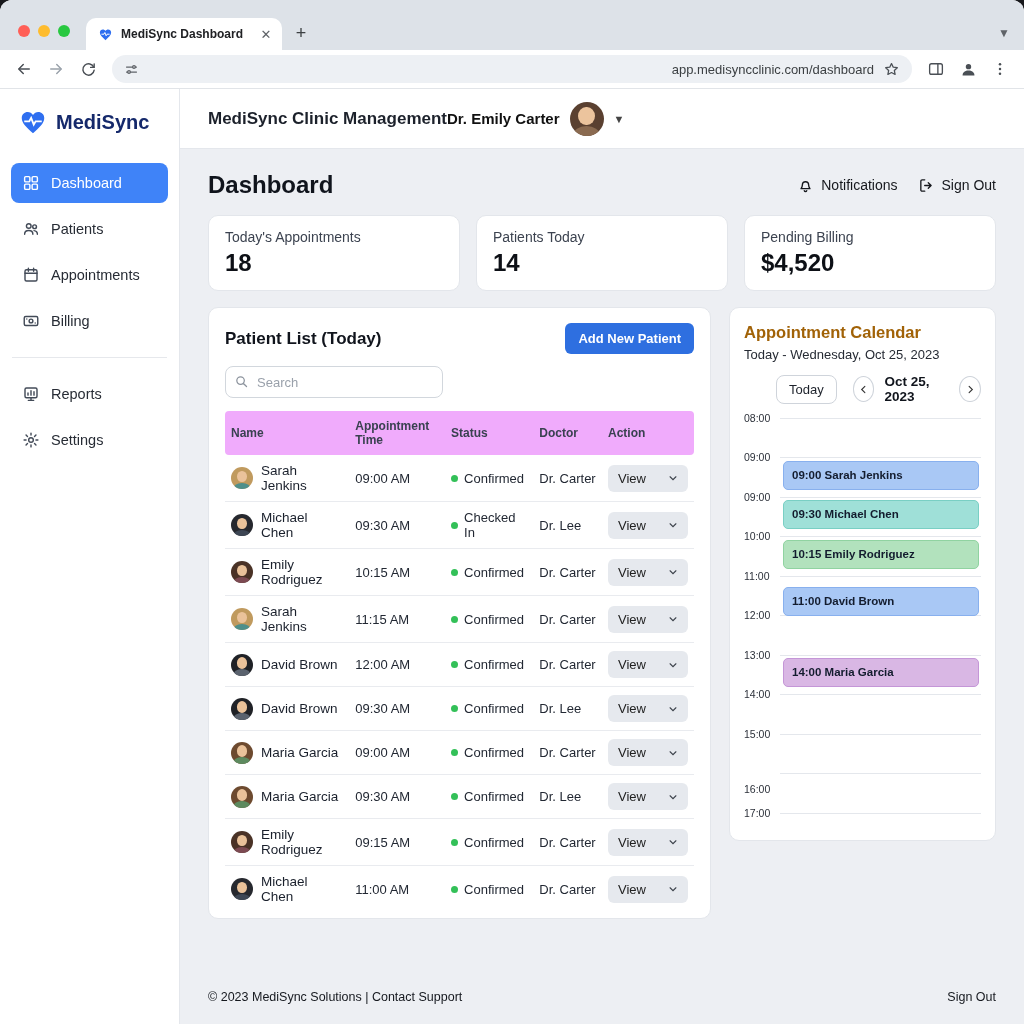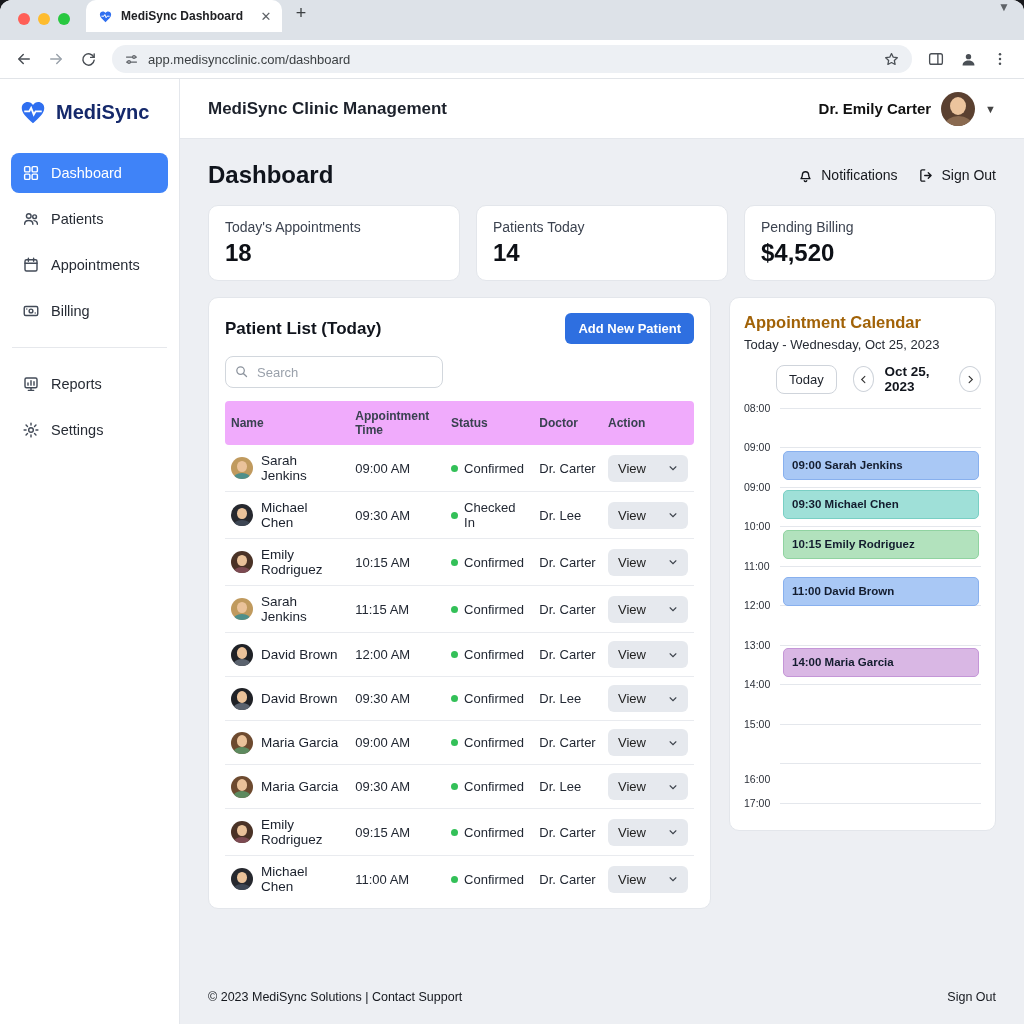--- a/index.html
+++ b/index.html
@@ -1,50 +1,50 @@
 <!DOCTYPE html>
 <html><head>
 <meta charset="utf-8">
 <style>
   * { box-sizing: border-box; margin: 0; padding: 0; }
   html,body { width:1024px; height:1024px; background:#17181b; font-family:"Liberation Sans", sans-serif; }
   .window { position:absolute; inset:0; border-radius:12px 12px 0 0; overflow:hidden; display:flex; flex-direction:column; background:#fff; }
 
   
-  .tabstrip { height:40px; background:#dde2e8; display:flex; flex:0 0 auto; }
+  .tabstrip { height:50px; background:#dde2e8; display:flex; align-items:flex-end; flex:0 0 auto; }
   .traffic { display:flex; gap:8px; align-items:center; padding:0 16px 0 18px; height:38px; }
   .tl { width:12px; height:12px; border-radius:50%; }
   .tl.red{background:#ff5f57;} .tl.yellow{background:#febc2e;} .tl.green{background:#28c840;}
   .tab { width:196px; height:32px; background:#fff; border-radius:10px 10px 0 0; display:flex; align-items:center; gap:8px; padding:0 8px 0 12px; font-size:12px; color:#202124; }
   .tab .fav { width:15px; height:15px; flex:0 0 auto; }
   .tab .t-title { flex:1; white-space:nowrap; overflow:hidden; font-weight:600; }
   .tab .t-close { color:#5f6368; font-size:13px; width:16px; text-align:center; border-radius:50%; }
   .newtab { width:26px; height:26px; margin:0 0 4px 6px; display:flex; align-items:center; justify-content:center; color:#3c4043; font-size:18px; border-radius:50%; }
   .strip-spacer{flex:1;}
   .strip-chevron{ color:#5f6368; margin:0 14px 10px 0; font-size:12px; }
 
   .toolbar { height:39px; background:#ffffff; border-bottom:1px solid #e1e4e8; display:flex; align-items:center; gap:4px; padding:0 10px; flex:0 0 auto; }
   .tool-btn { width:28px; height:28px; display:flex; align-items:center; justify-content:center; border-radius:50%; color:#4a4f55; }
   .tool-btn.dim { color:#9aa2ab; }
-  .urlbar { flex:1; height:28px; background:#edf0f4; border-radius:14px; display:flex; align-items:center; gap:9px; padding:14px 12px; margin:0 6px; }
+  .urlbar { flex:1; height:28px; background:#edf0f4; border-radius:14px; display:flex; align-items:center; gap:9px; padding:14px 12px; margin:0 6px;text-align:right; }
   .url-text { font-size:13px; color:#3c4043; flex:1; }
 
   
   .app { flex:1; display:flex; min-height:0; background:#edeff3; }
   .sidebar { width:180px; background:#fff; border-right:1px solid #e4e7ec; padding-top:18px; flex:0 0 auto; }
   .brand { display:flex; align-items:center; gap:8px; padding:0 18px; margin-bottom:26px; }
   .brand-name { font-size:20px; font-weight:bold; color:#15296b; }
   .nav-item { display:flex; align-items:center; gap:11px; height:40px; margin:6px 11px; padding:0 11px; border-radius:8px; font-size:14.5px; color:#272c35; cursor:pointer; }
   .nav-item svg { color:#434b58; }
   .nav-item.active { background:#3f83f8; color:#fff; }
   .nav-item.active svg { color:#fff; }
   .side-div { height:1px; background:#e6e8ec; margin:16px 12px; }
 
   .main { flex:1; display:flex; flex-direction:column; min-width:0; }
-  .appheader { height:60px; background:#fff; border-bottom:1px solid #e4e7ec; display:flex; align-items:center; justify-content:space-between; padding:0 28px; flex:0 0 auto; }
+  .appheader { height:60px; background:#fff; border-bottom:1px solid #e4e7ec; display:flex; align-items:center; justify-content:flex-start; padding:0 28px; flex:0 0 auto; }
   .apph-title { font-size:17px; font-weight:600; color:#1c212b; }
   .userchip { display:flex; align-items:center; gap:10px; cursor:pointer; }
   .userchip .uname { font-size:15px; font-weight:bold; color:#111; }
   .avatar { border-radius:50%; position:relative; overflow:hidden; background:var(--hair,#5b4332); flex:0 0 auto; }
   .avatar::before { content:""; position:absolute; left:26%; right:26%; top:16%; height:54%; background:var(--skin,#eac29a); border-radius:50%; }
   .avatar::after { content:""; position:absolute; left:10%; right:10%; bottom:-30%; height:58%; background:var(--shirt,#56707e); border-radius:50%; }
   .av34{width:34px;height:34px;} .av22{width:22px;height:22px;}
   .chev { color:#444; font-size:11px; }
 
   .content { flex:1; display:flex; flex-direction:column; padding:22px 28px 12px; min-height:0; }

